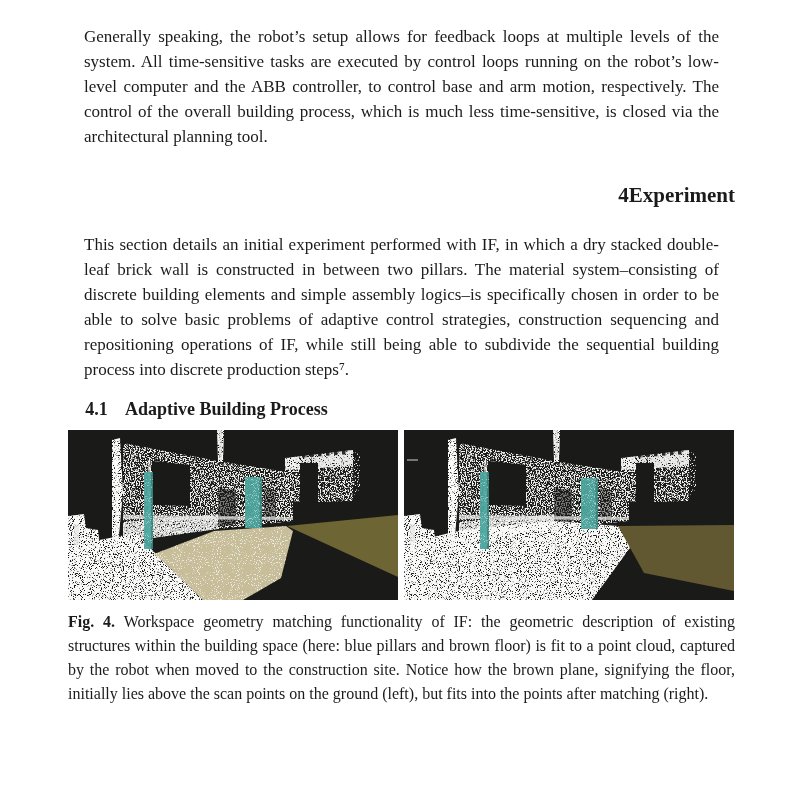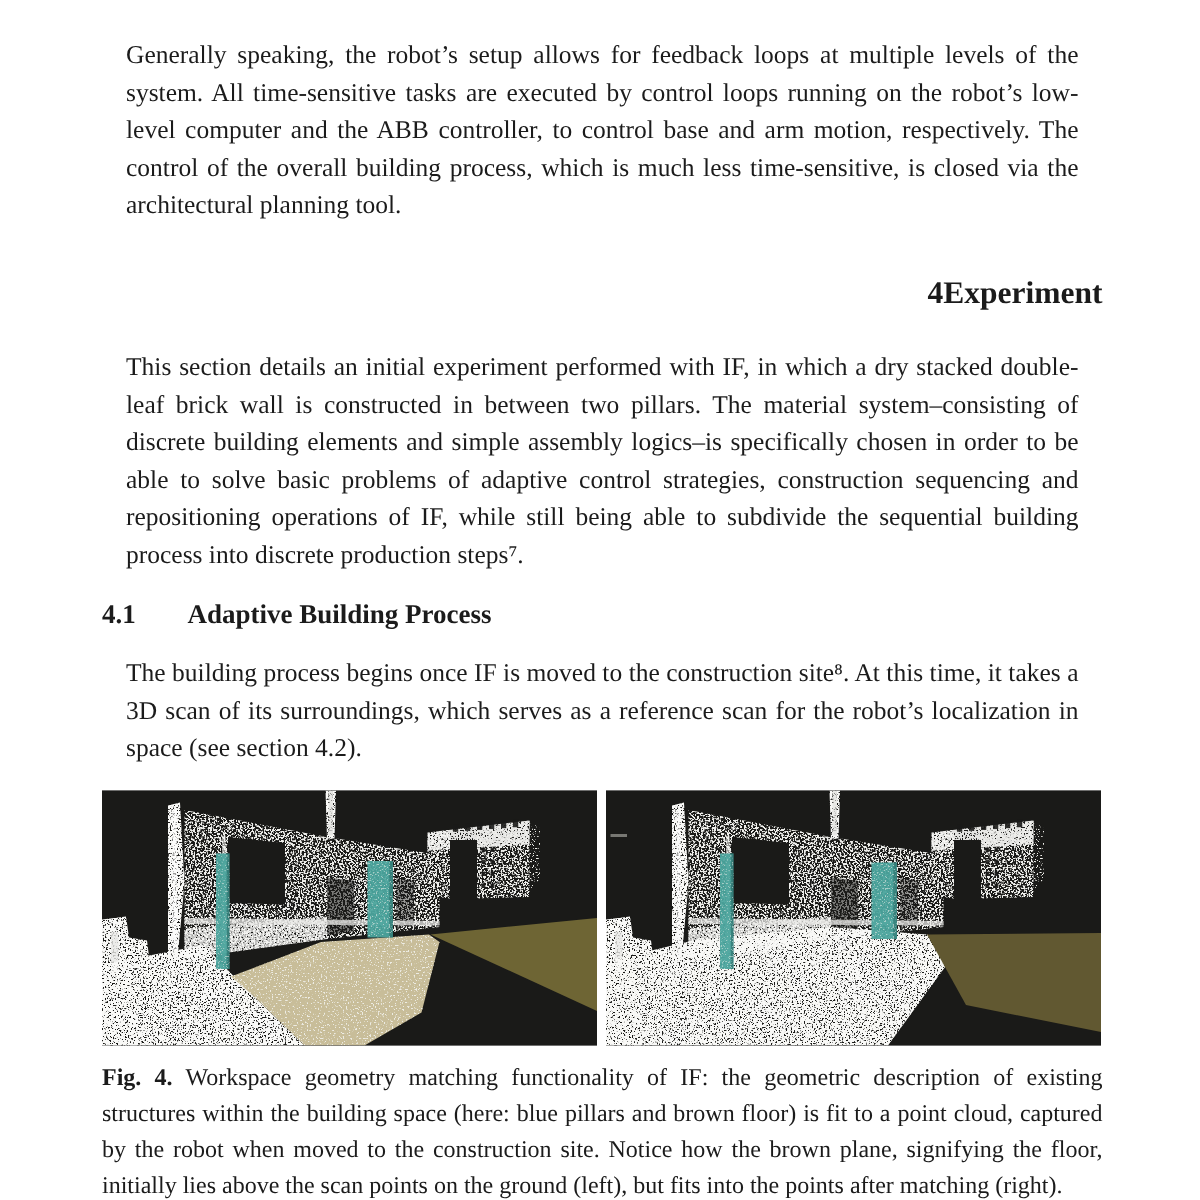--- a/index.html
+++ b/index.html
@@ -17,21 +17,21 @@
   h2.sec{
     font-size:21px;line-height:26px;font-weight:bold;
     margin:33px 0 24px 0;
     text-align:right;
   }
   h2.sec .num{display:inline-block;width:54px;}
   h3.subsec{
     font-size:18px;line-height:22px;font-weight:bold;
     margin:12px 0 10px 0;
   }
-  h3.subsec .num{display:inline-block;width:57px;}
+  h3.subsec .num{display:inline-block;width:57px;text-align:center;}
   figure{margin:10px 0 0 0;padding:0;}
   .fig-images{display:flex;gap:6px;}
   .fig-images svg{width:330px;height:170px;display:block;background:#1a1a18;}
   figcaption{
     margin-top:10px;font-size:16px;line-height:24px;
     text-align:justify;
   }
   figcaption b{font-weight:bold;}
 </style>
 </head>
@@ -60,21 +60,20 @@
 <div>
 
   <p class="bodytext">Generally speaking, the robot’s setup allows for feedback loops at multiple levels of the system. All time-sensitive tasks are executed by control loops running on the robot’s low-level computer and the ABB controller, to control base and arm motion, respectively. The control of the overall building process, which is much less time-sensitive, is closed via the architectural planning tool.</p>
 
   <h2 class="sec"><span class="num">4</span><span>Experiment</span></h2>
 
   <p class="bodytext">This section details an initial experiment performed with IF, in which a dry stacked double-leaf brick wall is constructed in between two pillars. The material system–consisting of discrete building elements and simple assembly logics–is specifically chosen in order to be able to solve basic problems of adaptive control strategies, construction sequencing and repositioning operations of IF, while still being able to subdivide the sequential building process into discrete production steps⁷.</p>
 
   <h3 class="subsec"><span class="num">4.1</span><span>Adaptive Building Process</span></h3>
 
-  <p class="bodytext">The building process begins once IF is moved to the construction site⁸. At this time, it takes a 3D scan of its surroundings, which serves as a reference scan for the robot’s localization in space (see section 4.2).</p>
 
   <figure>
     <div class="fig-images">
       <svg id="scene-left" viewBox="0 0 330 170" preserveAspectRatio="none">
           <rect x="0" y="0" width="330" height="170" fill="#1a1a18"></rect>
           <polygon points="0,86 16,84 18,98 30,100 32,116 20,118 22,136 6,138 0,140" fill="#ececea" filter="url(#spk-dense)"></polygon>
           <rect x="6" y="94" width="5" height="28" fill="#e8e8e6" opacity="0.8"></rect>
           <polygon points="0,142 16,138 26,170 0,170" fill="#ececea" filter="url(#spk-dense)"></polygon>
           <polygon points="44,10 52,8 55,62 50,116 44,116" fill="#f0f0ee" filter="url(#spk-dense)"></polygon>
           <rect x="47" y="13" width="3" height="98" fill="#ffffff" opacity="0.55"></rect>

